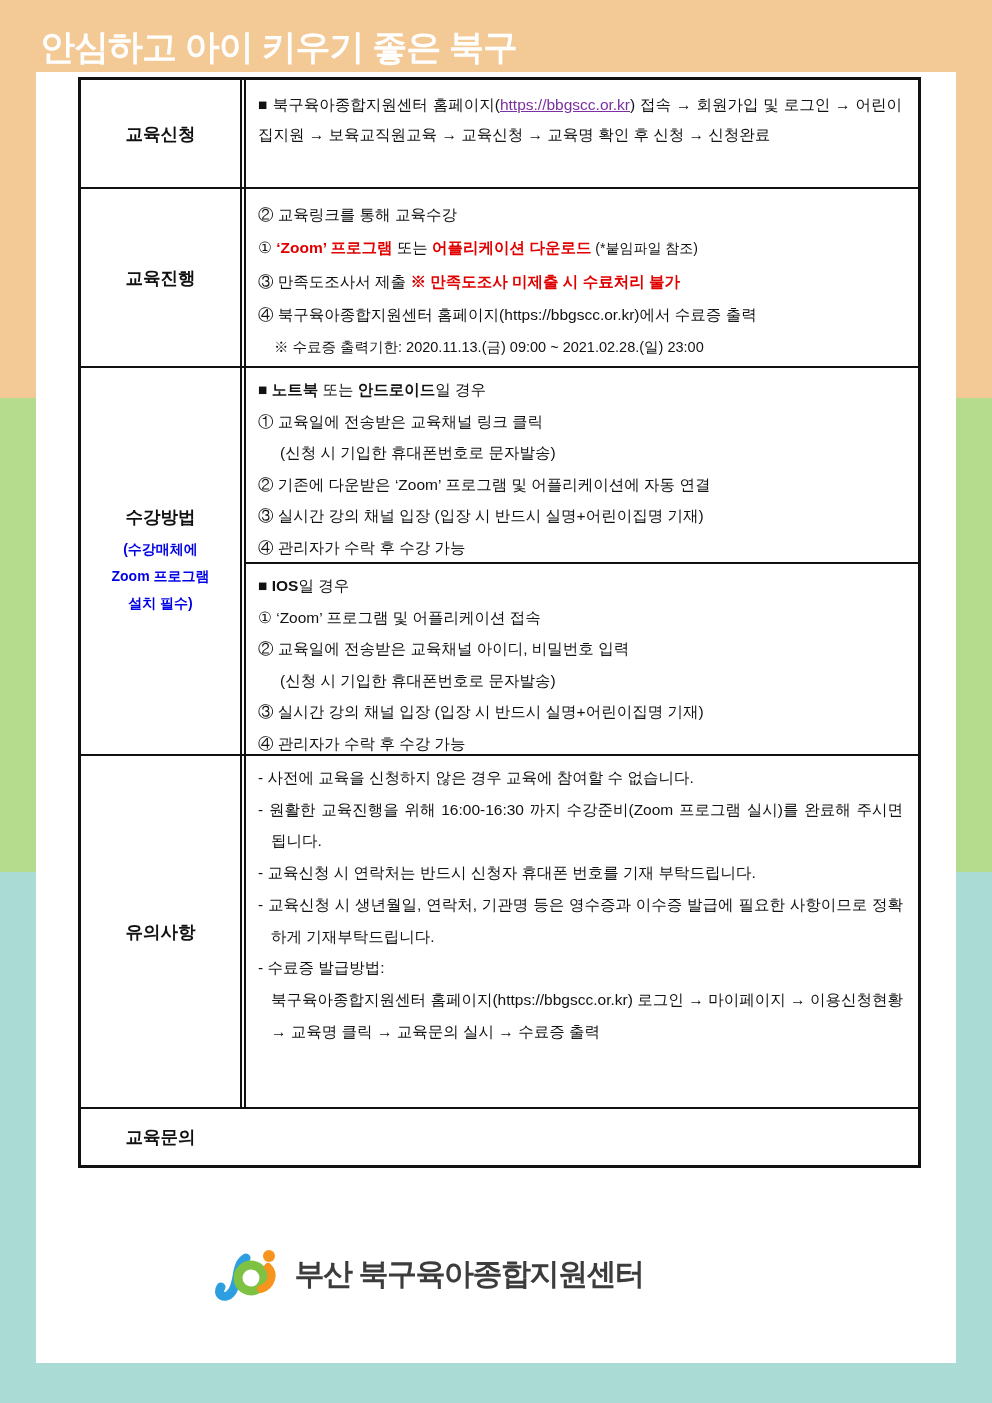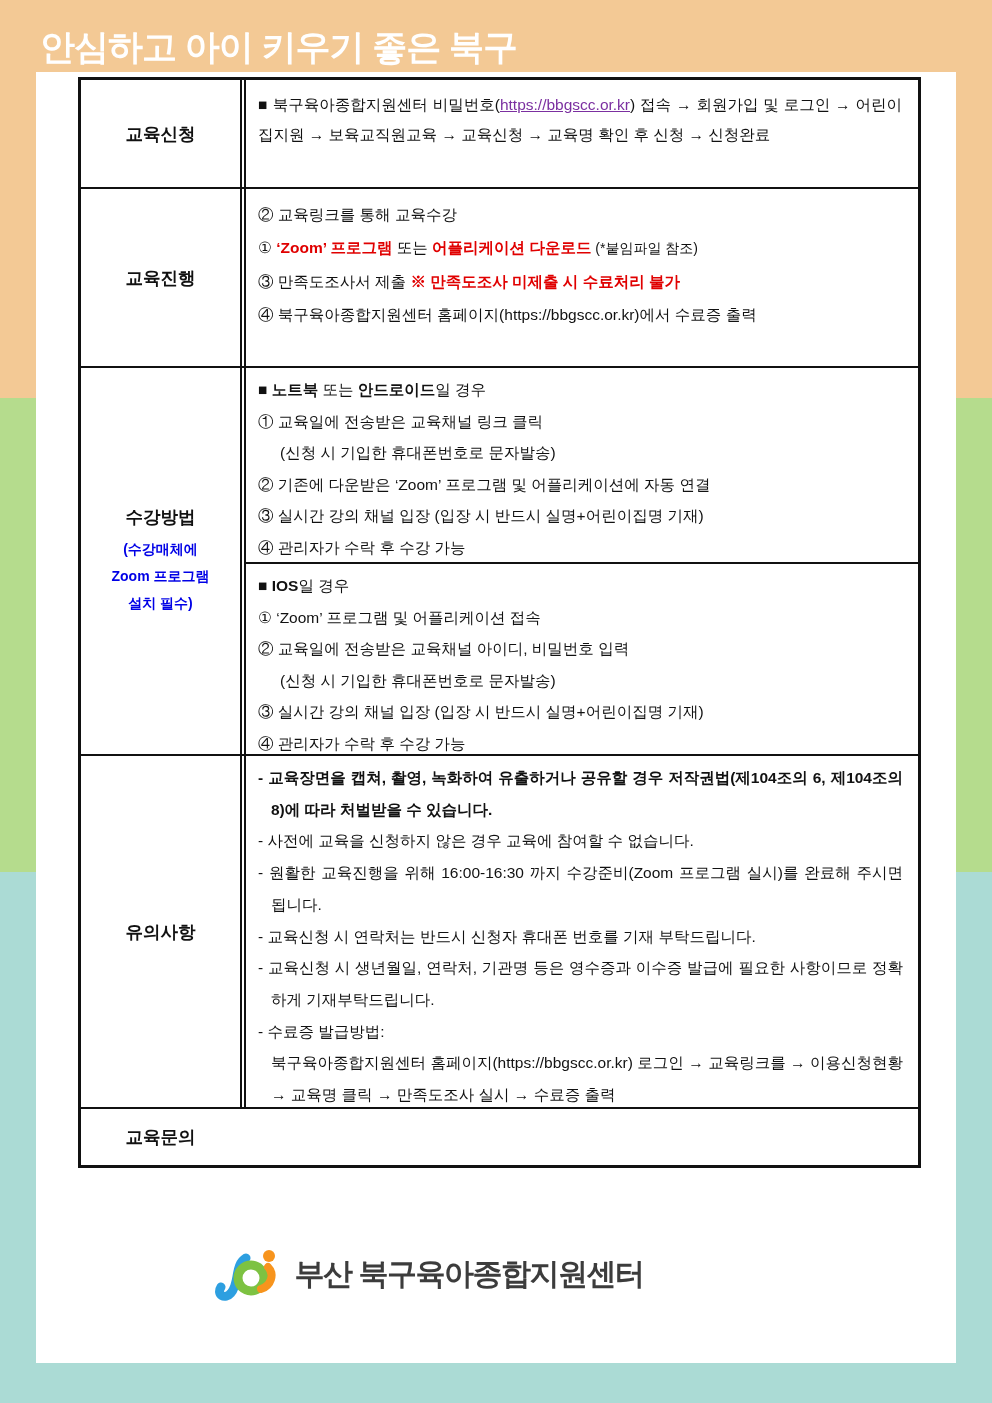--- a/index.html
+++ b/index.html
@@ -98,36 +98,37 @@
 <div class="band band-bottom"></div>
 
 <div class="page-title">안심하고 아이 키우기 좋은 북구</div>
 
 <div class="doc-table">
 
   <div class="t-row row-apply">
     <div class="cell-label">교육신청</div>
     <div class="cell-content">
       <div class="p-apply">
-        <span>■ 북구육아종합지원센터 비밀번호(</span><span class="link">https://bbgscc.or.kr</span><span>) 접속 → 회원가입 및 로그인 → 어린이집지원 → 보육교직원교육 →  교육신청 → 교육명 확인 후 신청 → 신청완료</span>
+        <span>■ 북구육아종합지원센터 홈페이지(</span><span class="link">https://bbgscc.or.kr</span><span>) 접속 → 회원가입 및 로그인 → 어린이집지원 → 보육교직원교육 →  교육신청 → 교육명 확인 후 신청 → 신청완료</span>
       </div>
     </div>
   </div>
 
   <div class="t-row row-progress">
     <div class="cell-label">교육진행</div>
     <div class="cell-content progress-body">
       <div class="p-line">② 교육링크를 통해 교육수강</div>
       <div class="p-line">
         <span>① </span><span class="red">‘Zoom’ 프로그램</span><span> 또는 </span><span class="red">어플리케이션 다운로드</span><span class="fine"> (*붙임파일 참조)</span>
       </div>
       <div class="p-line">
         <span>③ 만족도조사서 제출 </span><span class="red">※ 만족도조사 미제출 시 수료처리 불가</span>
       </div>
       <div class="p-line">④ 북구육아종합지원센터 홈페이지(https://bbgscc.or.kr)에서 수료증 출력</div>
+      <div class="p-line p-note">※ 수료증 출력기한: 2020.11.13.(금) 09:00 ~ 2021.02.28.(일) 23:00</div>
     </div>
   </div>
 
   <div class="t-row row-method">
     <div class="cell-label">
       <div>수강방법</div>
       <div class="method-note">
         <div>(수강매체에</div>
         <div>Zoom 프로그램</div>
         <div>설치 필수)</div>
@@ -153,27 +154,26 @@
         <div class="m-line m-indent">(신청 시 기입한 휴대폰번호로 문자발송)</div>
         <div class="m-line">③ 실시간 강의 채널 입장 (입장 시 반드시 실명+어린이집명 기재)</div>
         <div class="m-line">④ 관리자가 수락 후 수강 가능</div>
       </div>
     </div>
   </div>
 
   <div class="t-row row-notice">
     <div class="cell-label">유의사항</div>
     <div class="cell-content notice-body">
-      <div class="n-item n-bold">- 교육장면을 캡쳐, 촬영, 녹화하여 유출하거나 공유할 경우 저작권법(제104조의 6, 제104조의 8)에 따라 처벌받을 수 있습니다.</div>
       <div class="n-item">- 사전에 교육을 신청하지 않은 경우 교육에 참여할 수 없습니다.</div>
       <div class="n-item">- 원활한 교육진행을 위해 16:00-16:30 까지 수강준비(Zoom 프로그램 실시)를 완료해 주시면 됩니다.</div>
       <div class="n-item">- 교육신청 시 연락처는 반드시 신청자 휴대폰 번호를 기재 부탁드립니다.</div>
       <div class="n-item">- 교육신청 시 생년월일, 연락처, 기관명 등은 영수증과 이수증 발급에 필요한 사항이므로 정확하게 기재부탁드립니다.</div>
       <div class="n-item">- 수료증 발급방법:</div>
-      <div class="n-cont">북구육아종합지원센터 홈페이지(https://bbgscc.or.kr) 로그인 → 교육링크를 → 이용신청현황 → 교육명 클릭 → 만족도조사 실시 → 수료증 출력</div>
+      <div class="n-cont">북구육아종합지원센터 홈페이지(https://bbgscc.or.kr) 로그인 → 마이페이지 → 이용신청현황 → 교육명 클릭 → 교육문의 실시 → 수료증 출력</div>
     </div>
   </div>
 
   <div class="t-row row-contact">
     <div class="cell-label">교육문의</div>
   </div>
 
 </div>
 
 <div class="footer-logo">

